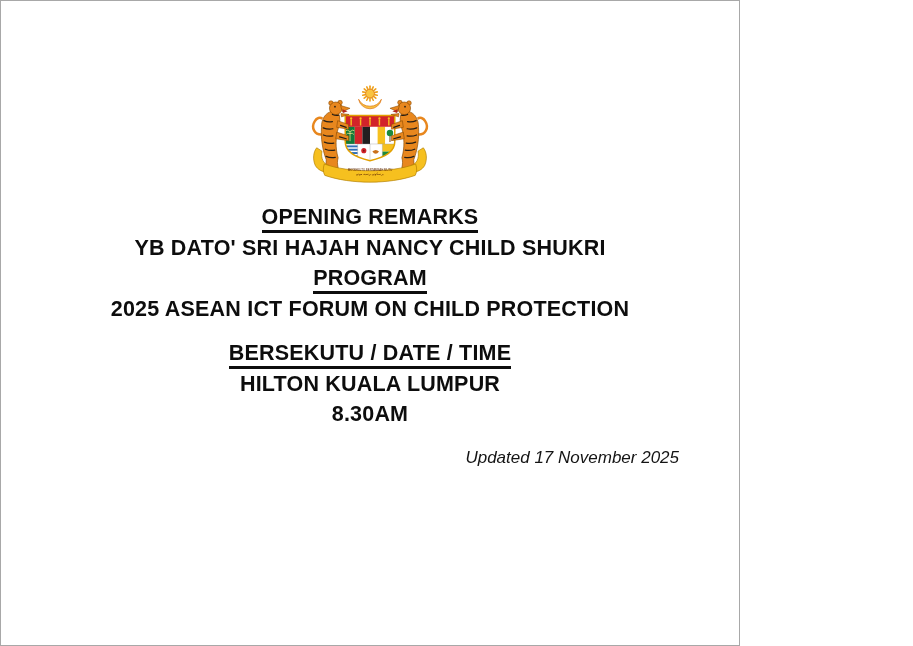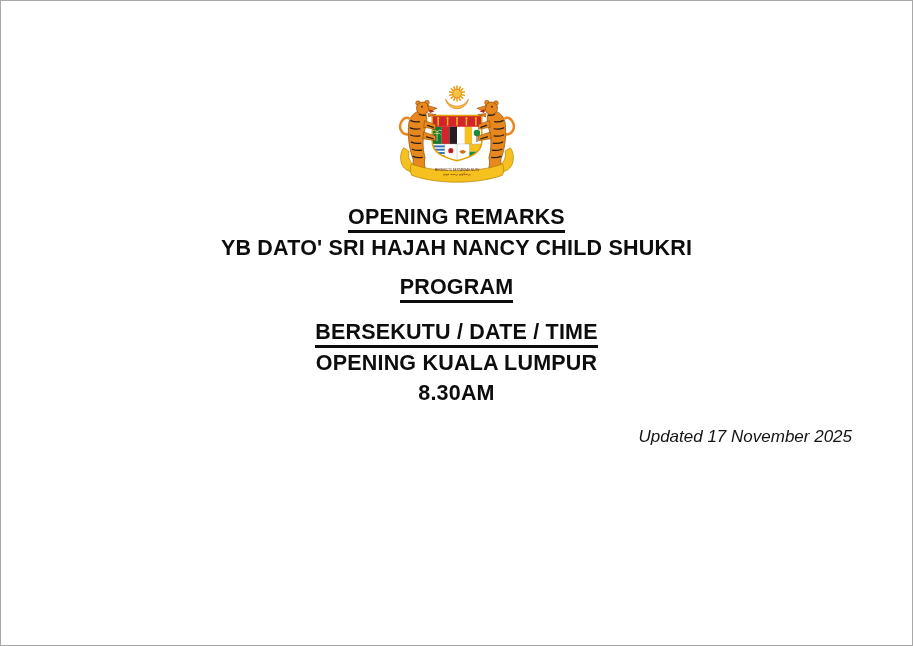--- a/index.html
+++ b/index.html
@@ -1,18 +1,18 @@
 <!DOCTYPE html>
 <html><head>
 <meta charset="utf-8">
 <title>Program Cover</title>
 <style>
   html, body { margin: 0; padding: 0; background: #ffffff; }
   .page {
-    width: 913px;
+    width: 740px;
     height: 646px;
     box-sizing: border-box;
     border: 1px solid #a8a8a8;
     background: #ffffff;
     font-family: "Liberation Sans", sans-serif;
     color: #0d0d0d;
     overflow: hidden;
     display: flex;
     flex-direction: column;
   }
@@ -30,21 +30,21 @@
     letter-spacing: 0.2px;
     white-space: nowrap;
   }
   .u span {
     display: inline-block;
     border-bottom: 3px solid #0d0d0d;
     padding-bottom: 1px;
     line-height: 24px;
   }
   .title-block    { margin-top: 19px; }
-  .program-block  { margin-top: 9px; }
+  .program-block  { margin-top: 0; }
   .location-block { margin-top: 14px; }
   .updated {
     margin-top: 18px;
     text-align: right;
     padding-right: 60px;
     font-style: italic;
     font-size: 17px;
     line-height: 21px;
     color: #141414;
     padding-left: 27px;
@@ -179,23 +179,24 @@
     </svg>
   </div>
 
   <div class="title-block">
     <div class="line u"><span>OPENING REMARKS</span></div>
     <div class="line">YB DATO' SRI HAJAH NANCY CHILD SHUKRI</div>
   </div>
 
   <div class="program-block">
     <div class="line u"><span>PROGRAM</span></div>
+    <div class="line">2025 ASEAN ICT FORUM ON CHILD PROTECTION</div>
   </div>
 
   <div class="location-block">
     <div class="line u"><span>BERSEKUTU / DATE / TIME</span></div>
-    <div class="line">OPENING KUALA LUMPUR</div>
+    <div class="line">HILTON KUALA LUMPUR</div>
     <div class="line">8.30AM</div>
   </div>
 
   <div class="updated">Updated 17 November 2025</div>
 
 </div>
 
 </body></html>

